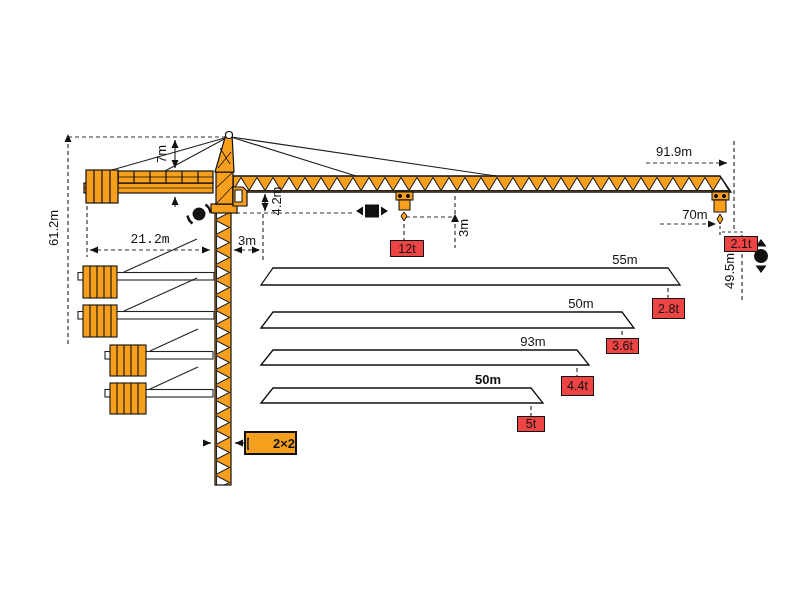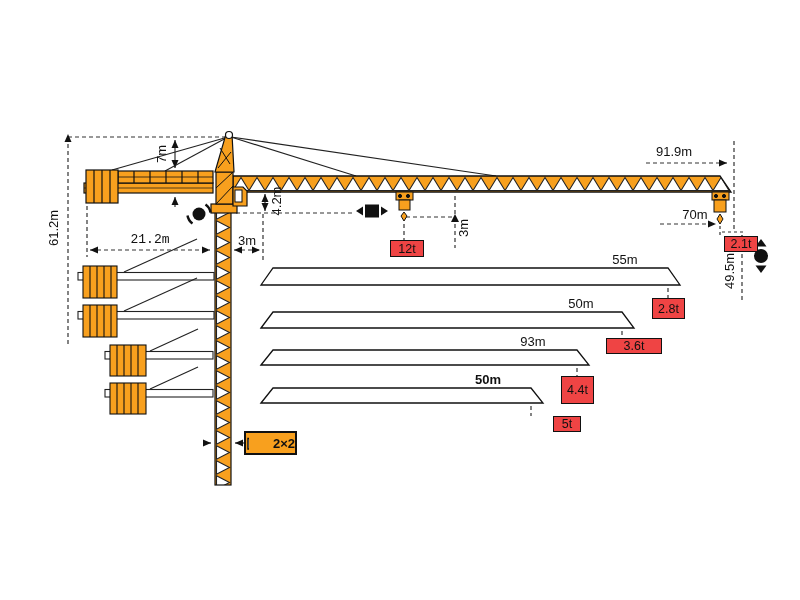--- a/index.html
+++ b/index.html
@@ -190,23 +190,23 @@
 
   <div class="valbox" style="left:390px;top:240px;width:34px;height:17px;">12t</div>
   <div class="valbox" style="left:702px;top:236px;width:34px;height:16px;margin-left:22px;">2.1t</div>
 
   <div class="lbl" style="left:600px;top:253px;width:50px;">55m</div>
   <div class="lbl" style="left:556px;top:297px;width:50px;">50m</div>
   <div class="lbl" style="left:508px;top:335px;width:50px;">93m</div>
   <div class="lbl" style="left:463px;top:373px;width:50px;font-weight:bold;">50m</div>
 
   <div class="valbox" style="left:652px;top:298px;width:33px;height:21px;">2.8t</div>
-  <div class="valbox" style="left:606px;top:338px;width:56px;height:16px;">3.6t</div>
-  <div class="valbox" style="left:561px;top:376px;width:33px;height:28px;">4.4t</div>
-  <div class="valbox" style="left:517px;top:416px;width:28px;height:16px;margin-left:36px;">5t</div>
+  <div class="valbox" style="left:606px;top:338px;width:33px;height:16px;">3.6t</div>
+  <div class="valbox" style="left:561px;top:376px;width:33px;height:20px;">4.4t</div>
+  <div class="valbox" style="left:517px;top:416px;width:28px;height:16px;">5t</div>
 
   <div class="orangebox" style="left:244px;top:431px;width:53px;height:24px;gap:24px;">
     <svg width="14" height="15">
       <rect x="2" y="2.5" width="9.5" height="10.5" fill="#fff" stroke="#111" stroke-width="1.5"></rect>
       <line x1="4" y1="12.5" x2="9.5" y2="3" stroke="#111" stroke-width="1.3"></line>
     </svg>
     <span>2×2</span>
   </div>
 
 </div>

